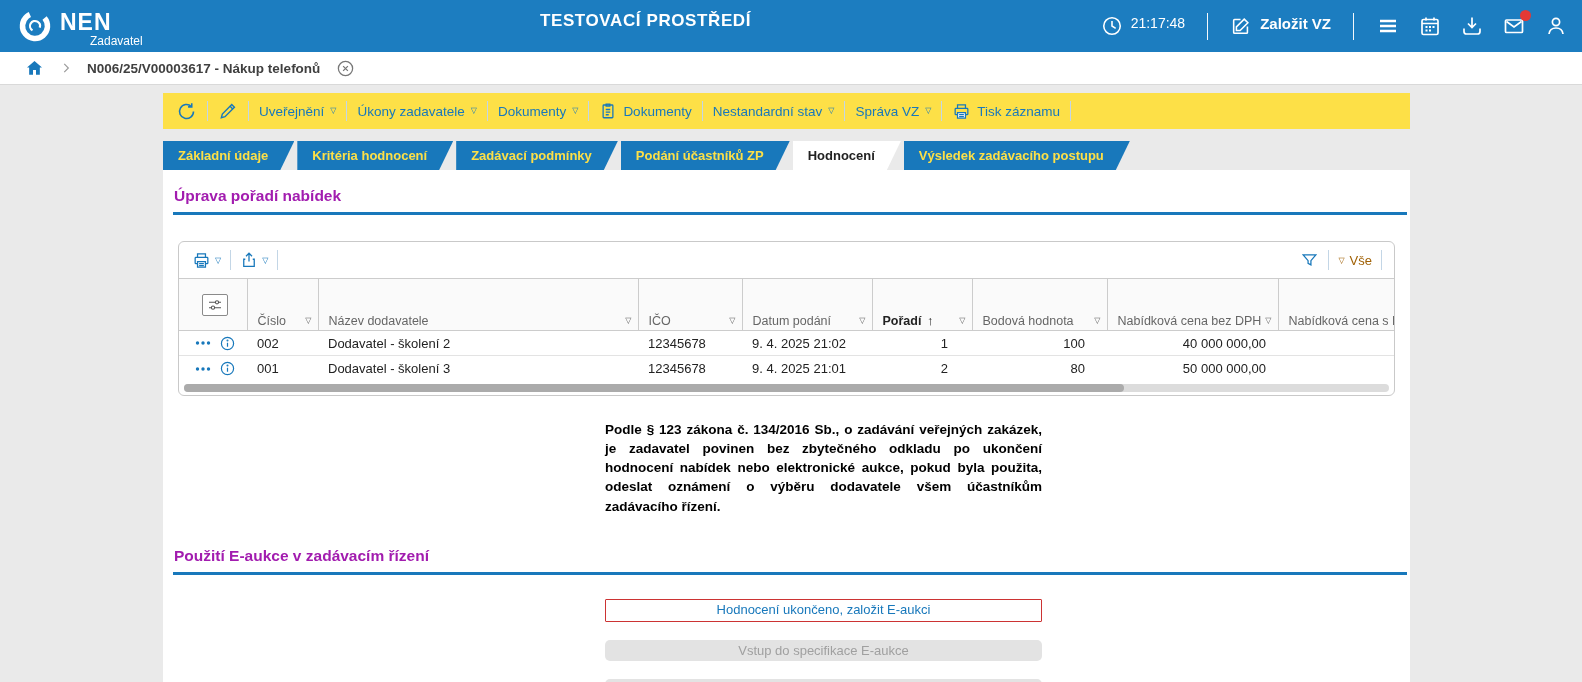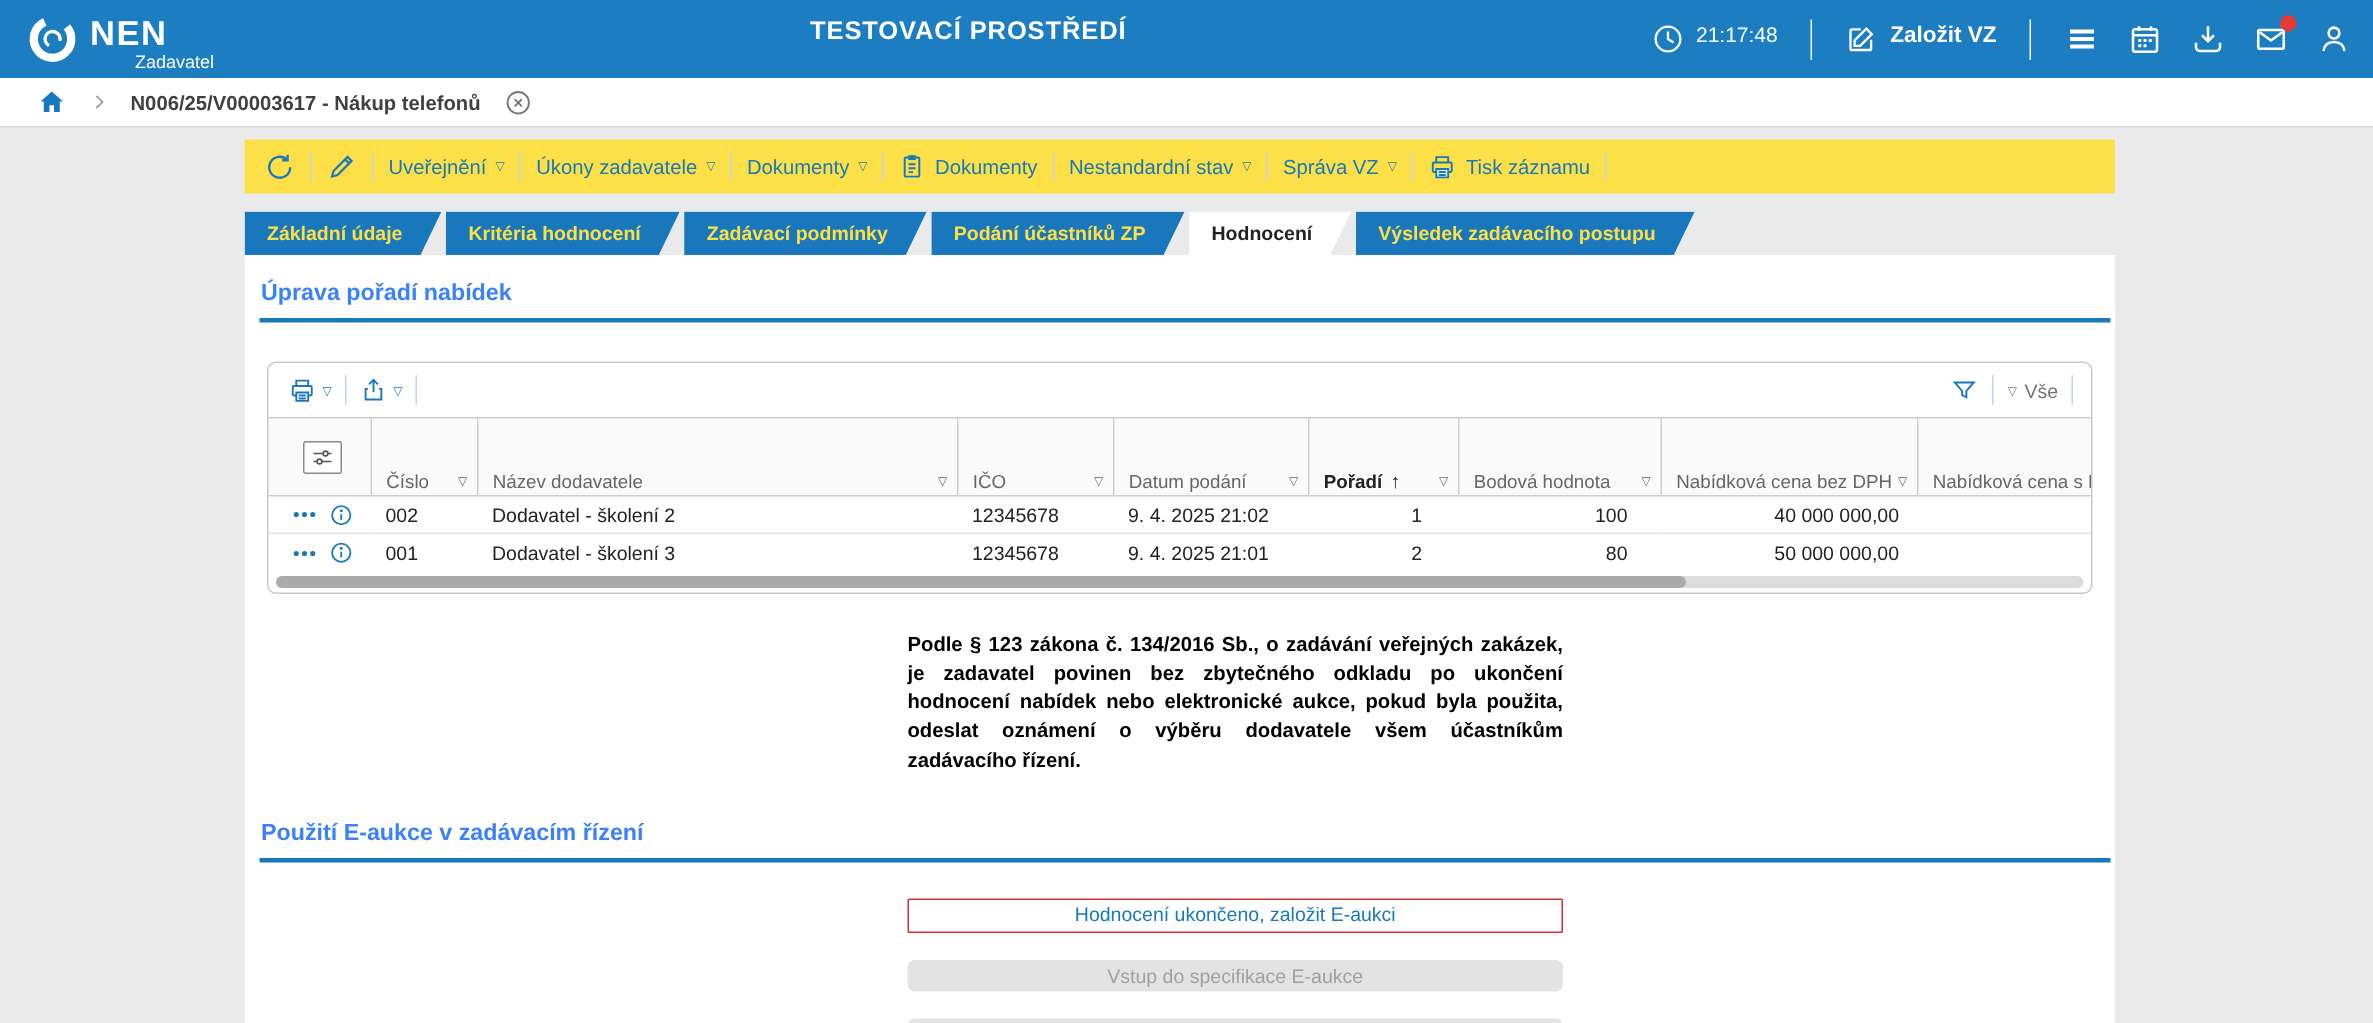--- a/index.html
+++ b/index.html
@@ -65,35 +65,35 @@
   .tab {
     background:#1878bb; color:#fde047; font-size:13px; font-weight:700;
     padding:7px 26px 7px 15px; cursor:pointer; white-space:nowrap;
     clip-path:polygon(0 0,100% 0,calc(100% - 14px) 100%,0 100%);
   }
   .tab.active { background:#fff; color:#222; }
 
   
   .main-panel { background:#fff; height:515px; }
   .section-title {
-    font-size:15.5px; font-weight:700; color:#3b82f6;
+    font-size:15.5px; font-weight:700; color:#a21caf;
     padding:17px 0 7px 11px;
   }
   .section-rule { height:3px; background:#1878bb; margin:0 3px 0 10px; }
 
   
   .table-card {
     margin:26px 15px 0 15px; border:1px solid #c9c9c9; border-radius:6px;
     overflow:hidden; background:#fff;
   }
   .card-toolbar { display:flex; align-items:center; height:36px; padding:0 12px 0 13px; gap:9px; }
   .ct-group { display:flex; align-items:center; gap:4px; color:#1878bb; cursor:pointer; }
   .ct-caret::after { content:"▽"; font-size:8px; color:#1878bb; }
   .ct-spacer { flex:1; }
-  .filter-all { color:#737373; font-size:13px; cursor:pointer; display:flex; align-items:center; gap:5px; }
+  .filter-all { color:#a16207; font-size:13px; cursor:pointer; display:flex; align-items:center; gap:5px; }
   .filter-all::before { content:"▽"; font-size:8px; }
 
   table.grid { border-collapse:collapse; table-layout:fixed; width:1215px; font-size:13px; }
   table.grid th, table.grid td { overflow:hidden; white-space:nowrap; }
   thead th {
     background:#fafafa; color:#666; font-weight:400; font-size:12.5px;
     border-top:1px solid #ccc; border-bottom:1px solid #ccc; border-left:1px solid #ccc;
     height:37px; padding:2px 6px 2px 10px; text-align:left; vertical-align:middle;
   }
   thead th:first-child { border-left:none; }

